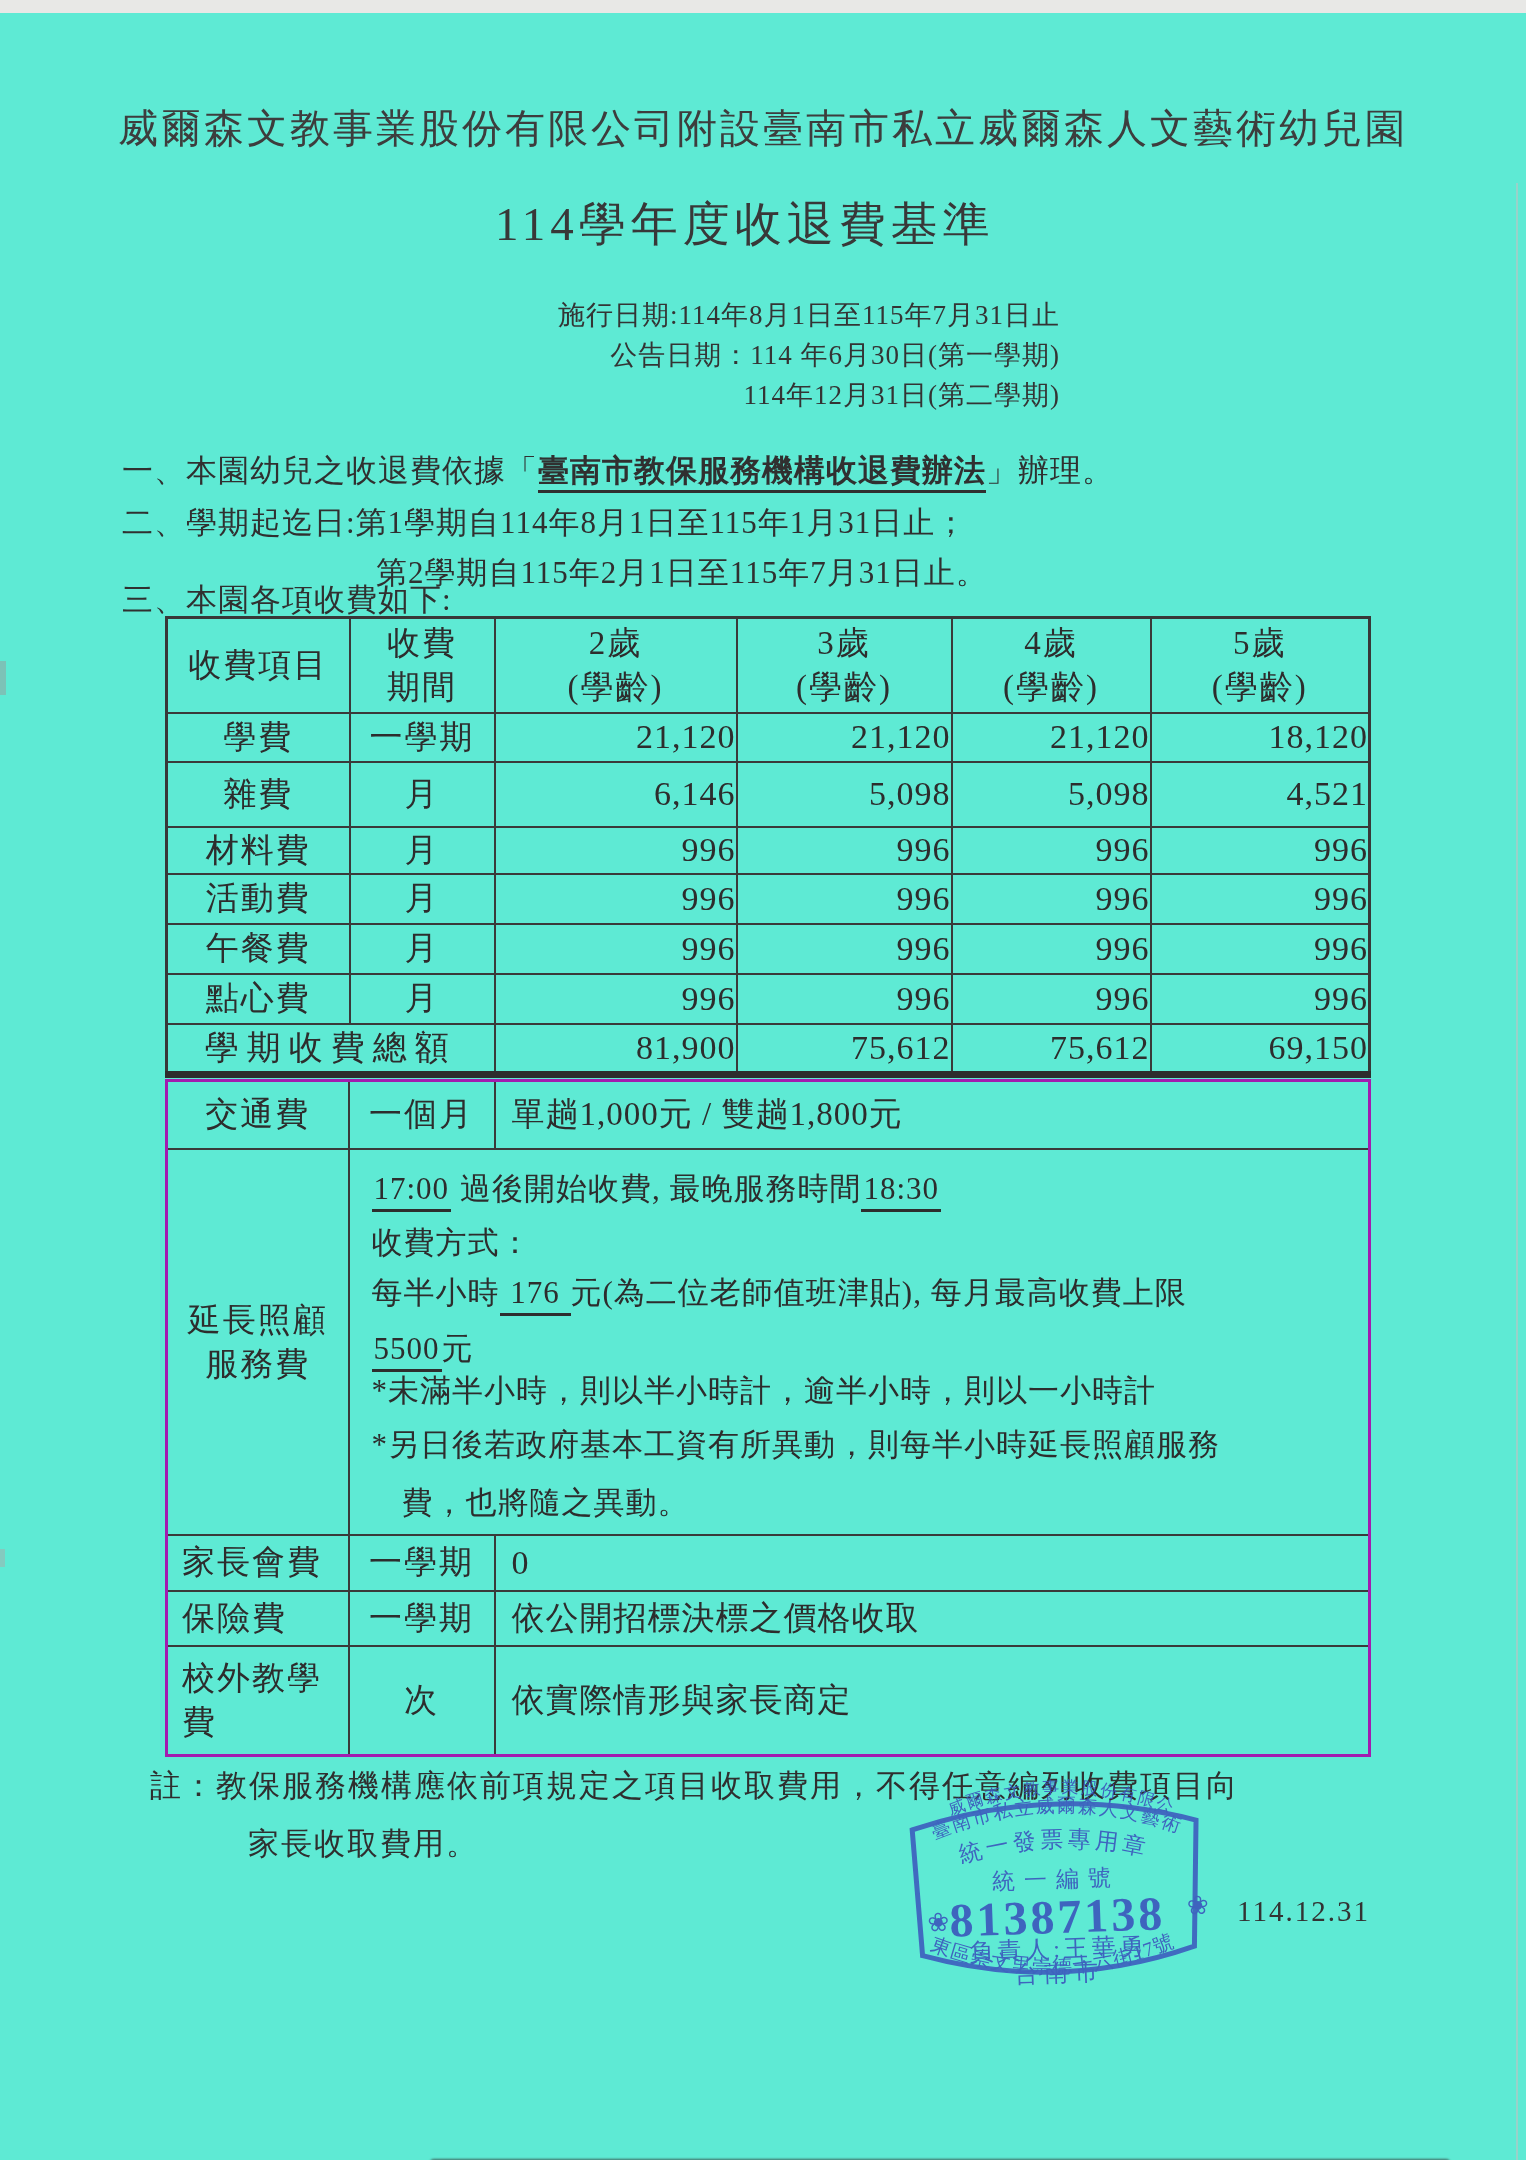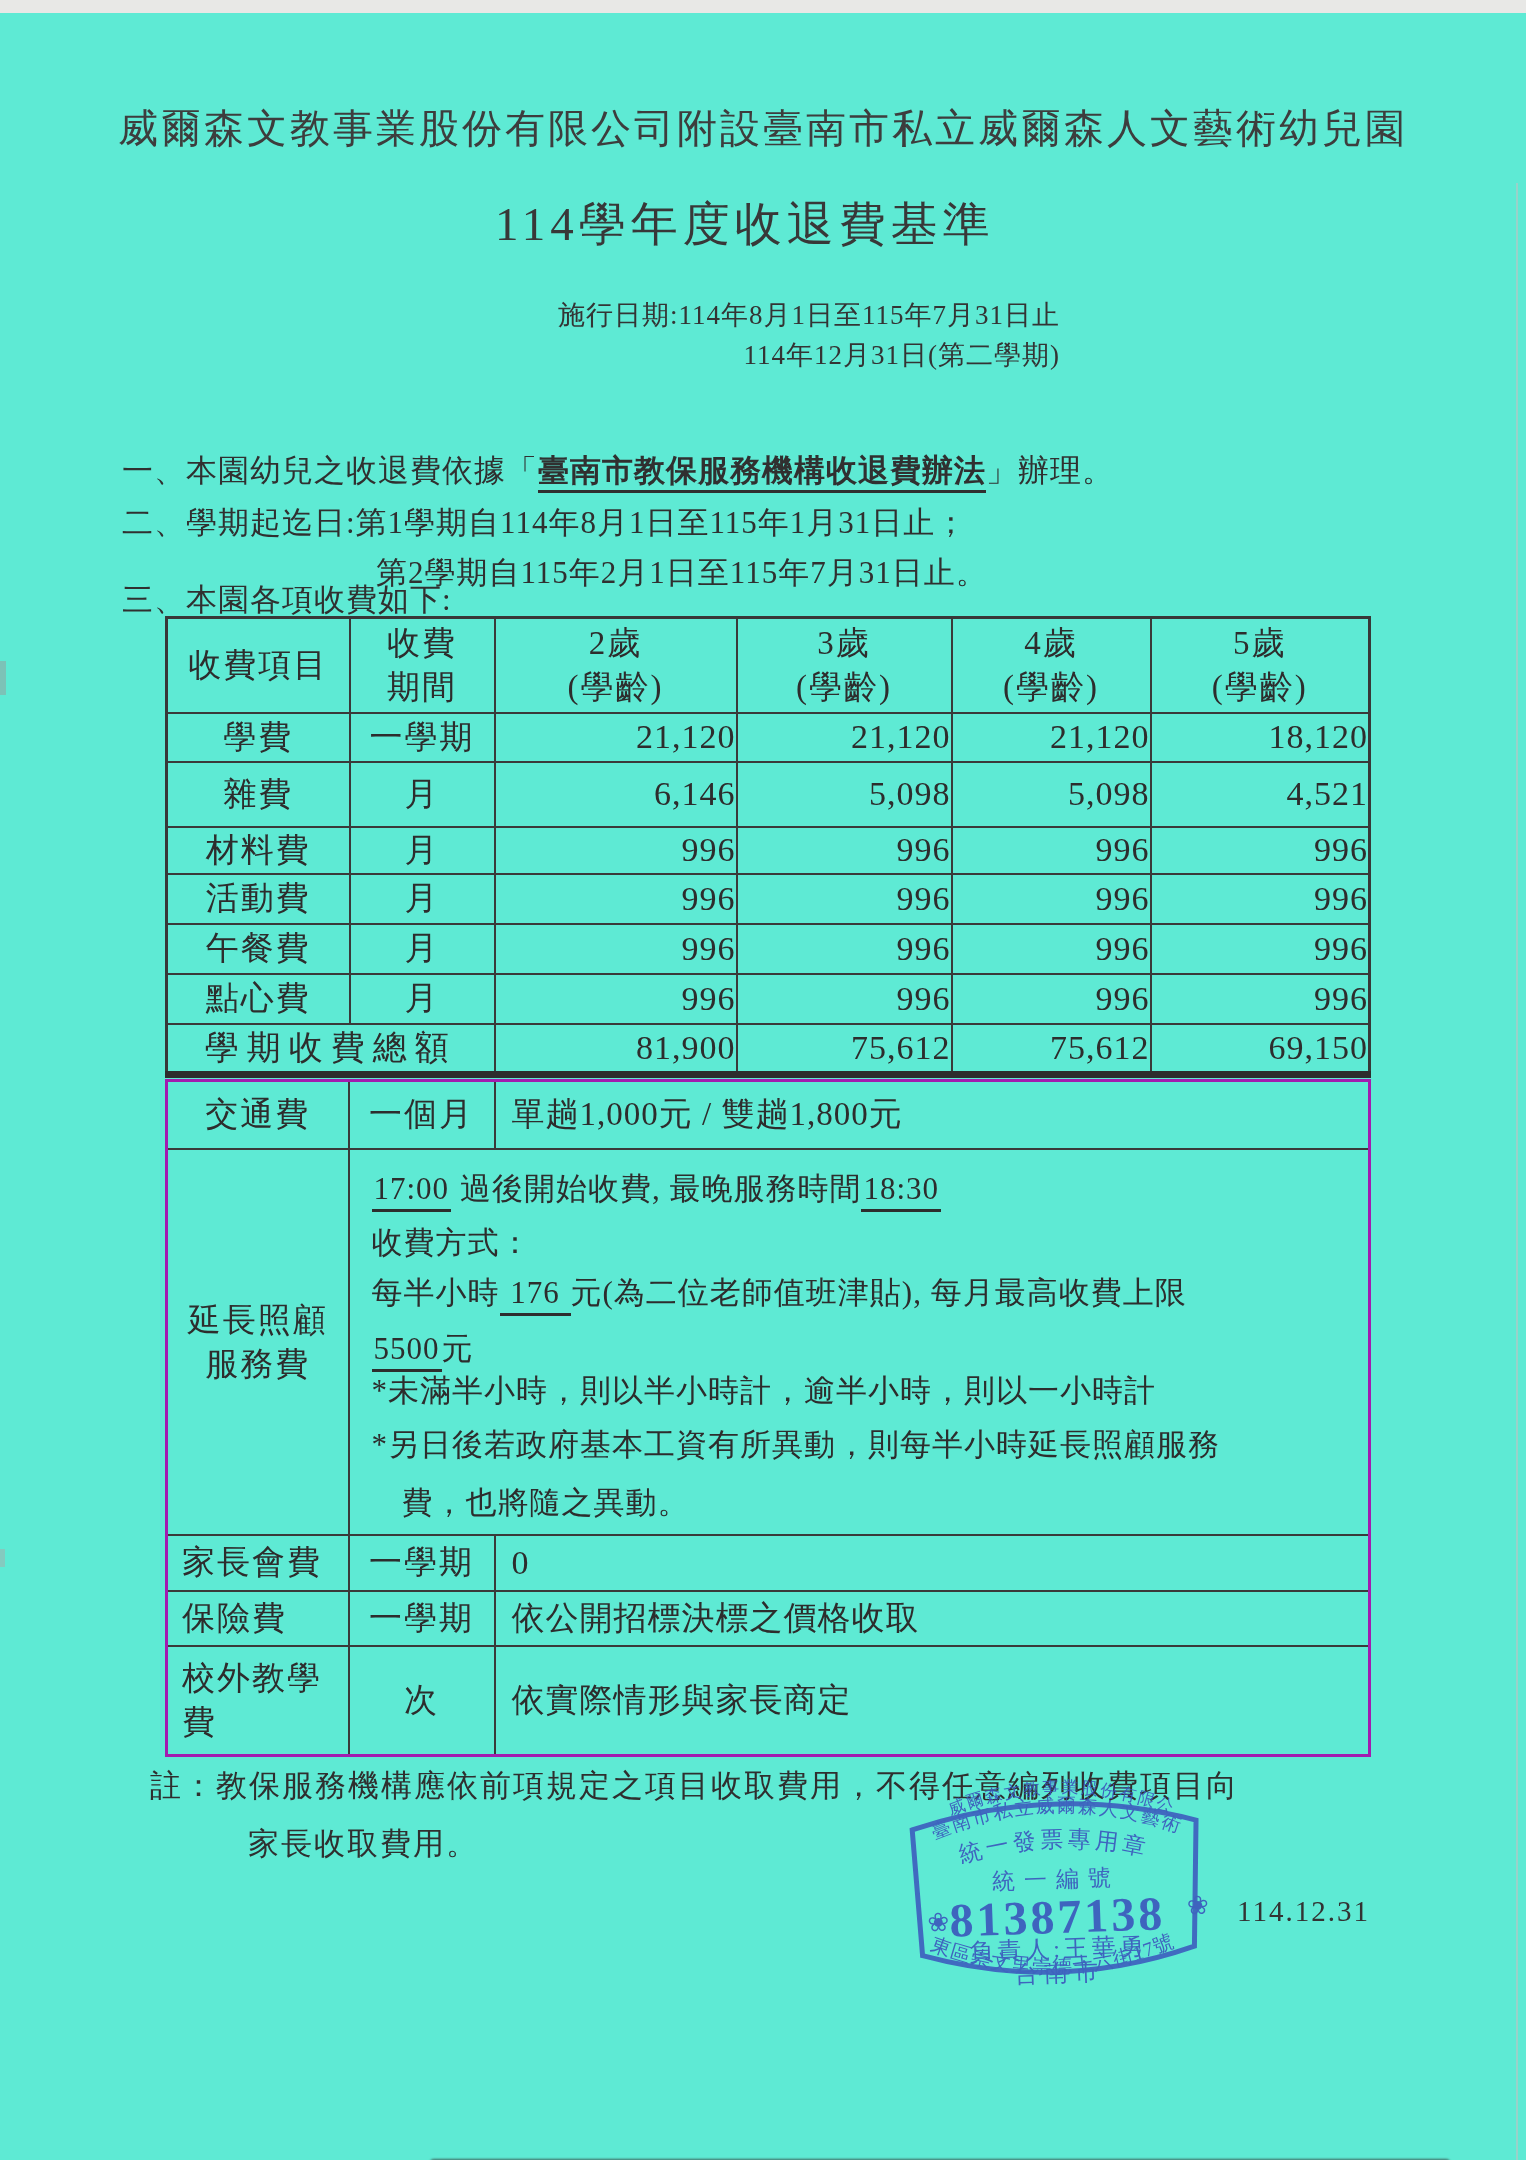--- a/index.html
+++ b/index.html
@@ -32,20 +32,21 @@
 </head>
 <body>
 
 <div id="page">
 
   <div class="abs org-line">威爾森文教事業股份有限公司附設臺南市私立威爾森人文藝術幼兒園</div>
   <div class="abs doc-title">114學年度收退費基準</div>
 
   <div class="abs dates">
     <div>施行日期:114年8月1日至115年7月31日止</div>
+    <div>公告日期：114 年6月30日(第一學期)</div>
     <div>114年12月31日(第二學期)</div>
   </div>
 
   <div class="abs numbered" style="left:122px;top:437px;">
     <span>一、本園幼兒之收退費依據「</span><span class="rule-link">臺南市教保服務機構收退費辦法</span><span>」辦理。</span>
   </div>
   <div class="abs numbered" style="left:122px;top:489px;">二、學期起迄日:第1學期自114年8月1日至115年1月31日止；</div>
   <div class="abs numbered" style="left:376px;top:539px;">第2學期自115年2月1日至115年7月31日止。</div>
   <div class="abs numbered" style="left:122px;top:566px;">三、本園各項收費如下:</div>
 

